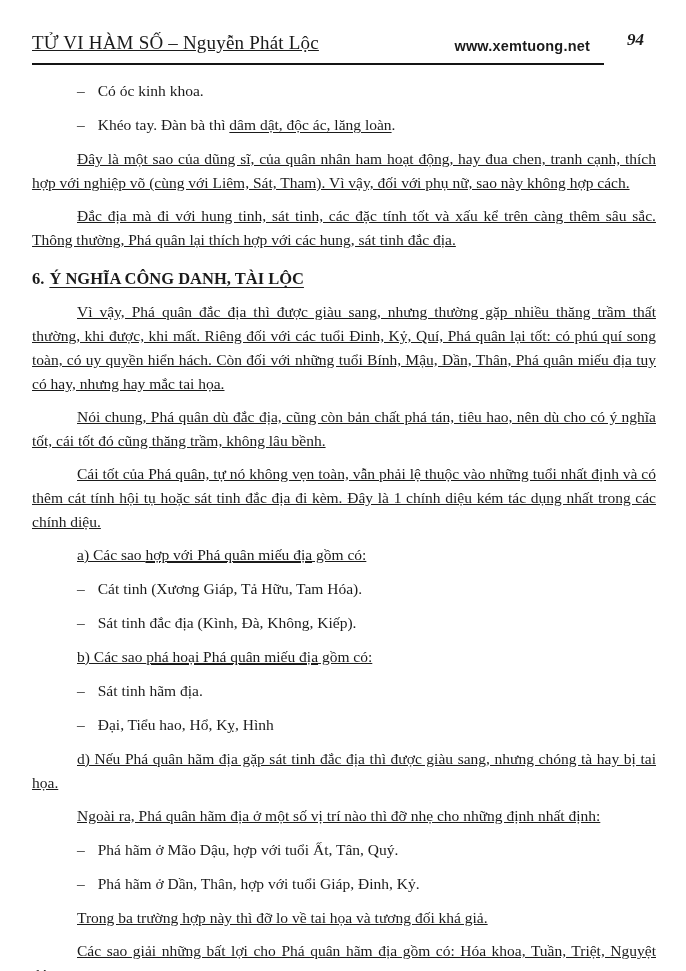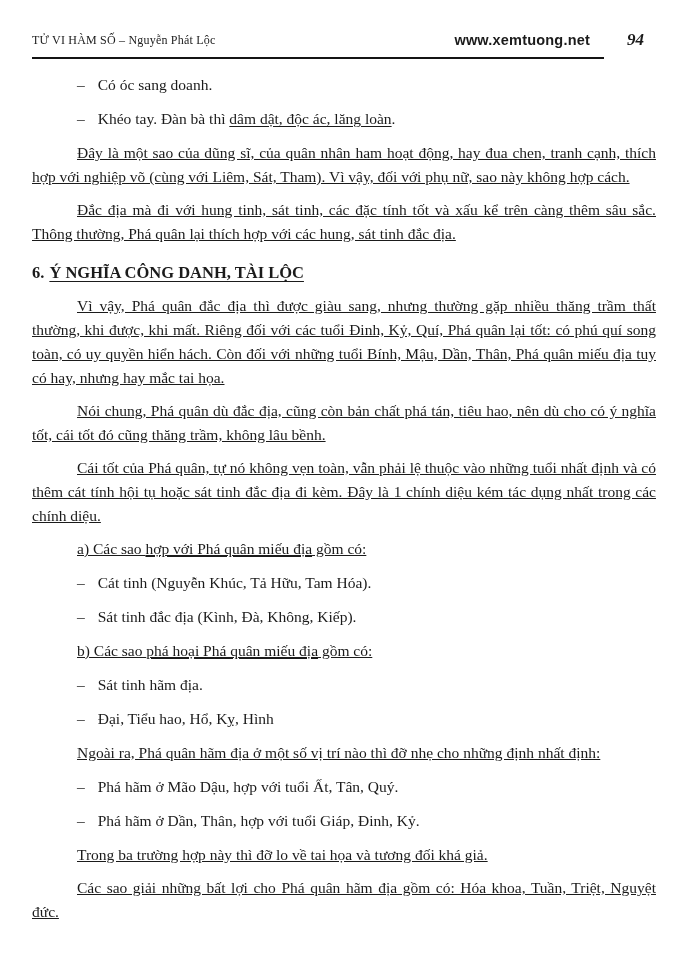--- a/index.html
+++ b/index.html
@@ -24,23 +24,24 @@
   }
   .header-inner {
     display: flex;
     justify-content: space-between;
     align-items: flex-end;
     border-bottom: 2px solid #141414;
     padding-bottom: 9px;
     margin-right: 52px;
   }
   .header-title {
-    font-size: 12px;
+    font-size: 19px;
     letter-spacing: 0.2px;
     white-space: nowrap;
+    text-decoration: underline;
   }
   .header-site {
     font-family: "Liberation Sans", "DejaVu Sans", sans-serif;
     font-weight: bold;
     font-size: 14.5px;
     letter-spacing: 0.2px;
     white-space: nowrap;
     padding-right: 14px;
   }
   .page-num {
@@ -100,50 +101,51 @@
     <div class="header-inner">
       <span class="header-title">TỬ VI HÀM SỐ – Nguyễn Phát Lộc</span>
       <span class="header-site">www.xemtuong.net</span>
     </div>
     <span class="page-num">94</span>
   </div>
 
   <main class="body-text">
       <p class="bullet">
         <span class="dash">–</span>
-        <span class="bullet-text"><span>Có óc sang doanh.</span></span>
+        <span class="bullet-text"><span>Có óc kinh khoa.</span></span>
       </p>
       <p class="bullet">
         <span class="dash">–</span>
         <span class="bullet-text"><span>Khéo tay. Đàn bà thì </span><span class="u">dâm dật, độc ác, lăng loàn</span><span>.</span></span>
       </p>
       <p class="para"><span>Đây là một sao của dũng sĩ, của quân nhân ham hoạt động, hay đua chen, tranh cạnh, thích hợp với nghiệp võ (cùng với Liêm, Sát, Tham). Vì vậy, đối với phụ nữ, sao này không hợp cách.</span></p>
       <p class="para"><span>Đắc địa mà đi với hung tinh, sát tinh, các đặc tính tốt và xấu kể trên càng thêm sâu sắc. Thông thường, Phá quân lại thích hợp với các hung, sát tinh đắc địa.</span></p>
       <h2 class="heading"><span class="h-num">6.</span><span class="h-title">Ý NGHĨA CÔNG DANH, TÀI LỘC</span></h2>
       <p class="para"><span>Vì vậy, Phá quân đắc địa thì được giàu sang, nhưng thường gặp nhiều thăng trầm thất thường, khi được, khi mất. Riêng đối với các tuổi Đinh, Kỷ, Quí, Phá quân lại tốt: có phú quí song toàn, có uy quyền hiển hách. Còn đối với những tuổi Bính, Mậu, Dần, Thân, Phá quân miếu địa tuy có hay, nhưng hay mắc tai họa.</span></p>
       <p class="para"><span>Nói chung, Phá quân dù đắc địa, cũng còn bản chất phá tán, tiêu hao, nên dù cho có ý nghĩa tốt, cái tốt đó cũng thăng trầm, không lâu bềnh.</span></p>
       <p class="para"><span>Cái tốt của Phá quân, tự nó không vẹn toàn, vẫn phải lệ thuộc vào những tuổi nhất định và có thêm cát tính hội tụ hoặc sát tinh đắc địa đi kèm. Đây là 1 chính diệu kém tác dụng nhất trong các chính diệu.</span></p>
       <p class="para"><span>a) Các sao </span><span class="u">hợp với Phá quân miếu địa</span><span> gồm có:</span></p>
       <p class="bullet">
         <span class="dash">–</span>
-        <span class="bullet-text"><span>Cát tinh (Nguyễn Khúc, Tả Hữu, Tam Hóa).</span></span>
+        <span class="bullet-text"><span>Cát tinh (Xương Giáp, Tả Hữu, Tam Hóa).</span></span>
       </p>
       <p class="bullet">
         <span class="dash">–</span>
         <span class="bullet-text"><span>Sát tinh đắc địa (Kình, Đà, Không, Kiếp).</span></span>
       </p>
       <p class="para"><span>b) Các sao </span><span class="u">phá hoại Phá quân miếu địa</span><span> gồm có:</span></p>
       <p class="bullet">
         <span class="dash">–</span>
         <span class="bullet-text"><span>Sát tinh hãm địa.</span></span>
       </p>
       <p class="bullet">
         <span class="dash">–</span>
         <span class="bullet-text"><span>Đại, Tiểu hao, Hổ, Kỵ, Hình</span></span>
       </p>
+      <p class="para"><span>d) Nếu Phá quân hãm địa gặp sát tinh đắc địa thì được giàu sang, nhưng chóng tà hay bị tai họa.</span></p>
       <p class="para"><span>Ngoài ra, Phá quân hãm địa ở một số vị trí nào thì đỡ nhẹ cho những định nhất định:</span></p>
       <p class="bullet">
         <span class="dash">–</span>
         <span class="bullet-text"><span>Phá hãm ở Mão Dậu, hợp với tuổi Ất, Tân, Quý.</span></span>
       </p>
       <p class="bullet">
         <span class="dash">–</span>
         <span class="bullet-text"><span>Phá hãm ở Dần, Thân, hợp với tuổi Giáp, Đinh, Kỷ.</span></span>
       </p>
       <p class="para"><span>Trong ba trường hợp này thì đỡ lo về tai họa và tương đối khá giả.</span></p>

